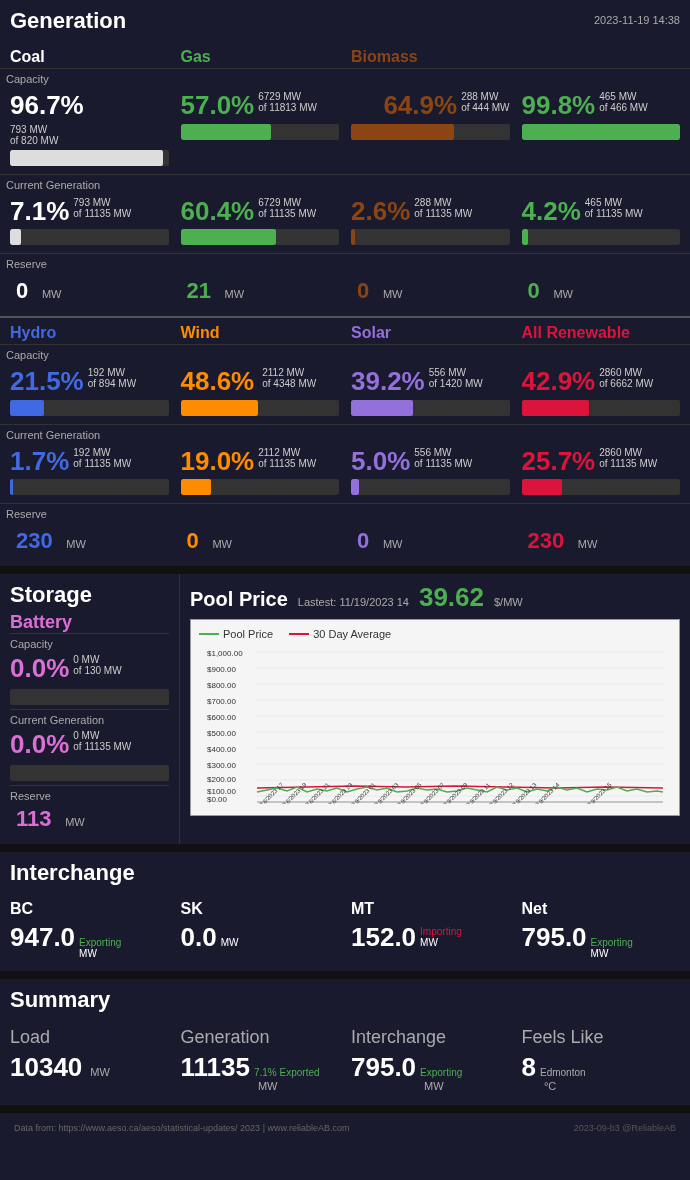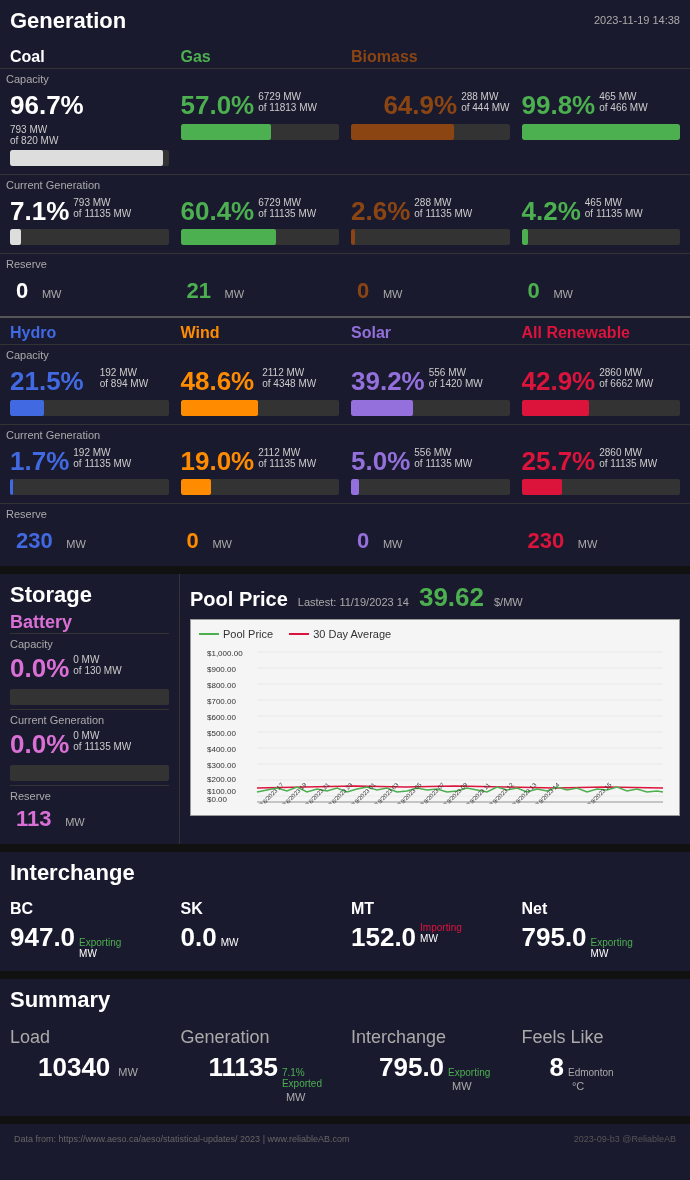--- a/index.html
+++ b/index.html
@@ -68,21 +68,21 @@
     .interchange-header { font-size: 16px; font-weight: bold; color: #fff; margin-bottom: 4px; }
     .interchange-val { font-size: 26px; font-weight: bold; }
     .interchange-sub { font-size: 10px; }
     .exporting { color: #4caf50; }
     .importing { color: #dc143c; }
     
     
     .summary-grid { display: grid; grid-template-columns: 1fr 1fr 1fr 1fr; gap: 0; margin-top: 6px; }
     .summary-col { padding: 4px 6px; }
     .summary-label { font-size: 18px; color: #aaa; margin-bottom: 4px; }
-    .summary-val { font-size: 26px; font-weight: bold; margin-left: 28px; }
+    .summary-val { font-size: 26px; font-weight: bold; }
     .summary-sub { font-size: 10px; color: #4caf50; }
     .summary-unit { font-size: 11px; color: #aaa; margin-left: 4px; }
     
     .footer-note { font-size: 9px; color: #666; text-align: center; padding: 4px; }
     .pct-mw-block { display: flex; flex-direction: column; }
     
     .generation-header { display: flex; justify-content: space-between; align-items: flex-start; padding: 8px 10px 4px 10px; }
   </style>
 </head>
 <body>
@@ -233,21 +233,21 @@
   <div class="col-header hydro-color">Hydro</div>
   <div class="col-header wind-color">Wind</div>
   <div class="col-header solar-color">Solar</div>
   <div class="col-header allrenewable-color">All Renewable</div>
 </div>
 
 <div class="sub-label">Capacity</div>
 
 <div class="grid-4" style="padding: 0 4px;">
   <div class="col">
-    <div style="display:flex; align-items:flex-start; gap:16px;">
+    <div style="display:flex; align-items:flex-start; gap:4px;">
       <span class="pct hydro-color">21.5%</span>
       <div class="pct-mw-block">
         <span class="mw-caption">192 MW</span>
         <span class="mw-caption">of 894 MW</span>
       </div>
     </div>
     <div class="bar-container">
       <div class="bar bar-hydro" style="width:21.5%"></div>
     </div>
   </div>
@@ -492,21 +492,21 @@
     <div style="display:flex; align-items:baseline; gap:4px;">
       <span class="interchange-val">0.0</span>
       <div>
         <div class="interchange-sub"></div>
         <div class="interchange-sub">MW</div>
       </div>
     </div>
   </div>
   <div class="interchange-col">
     <div class="interchange-header">MT</div>
-    <div style="display:flex; align-items:flex-start; gap:4px;">
+    <div style="display:flex; align-items:center; gap:4px;">
       <span class="interchange-val">152.0</span>
       <div>
         <div class="interchange-sub importing">Importing</div>
         <div class="interchange-sub">MW</div>
       </div>
     </div>
   </div>
   <div class="interchange-col">
     <div class="interchange-header">Net</div>
     <div style="display:flex; align-items:baseline; gap:4px;">

